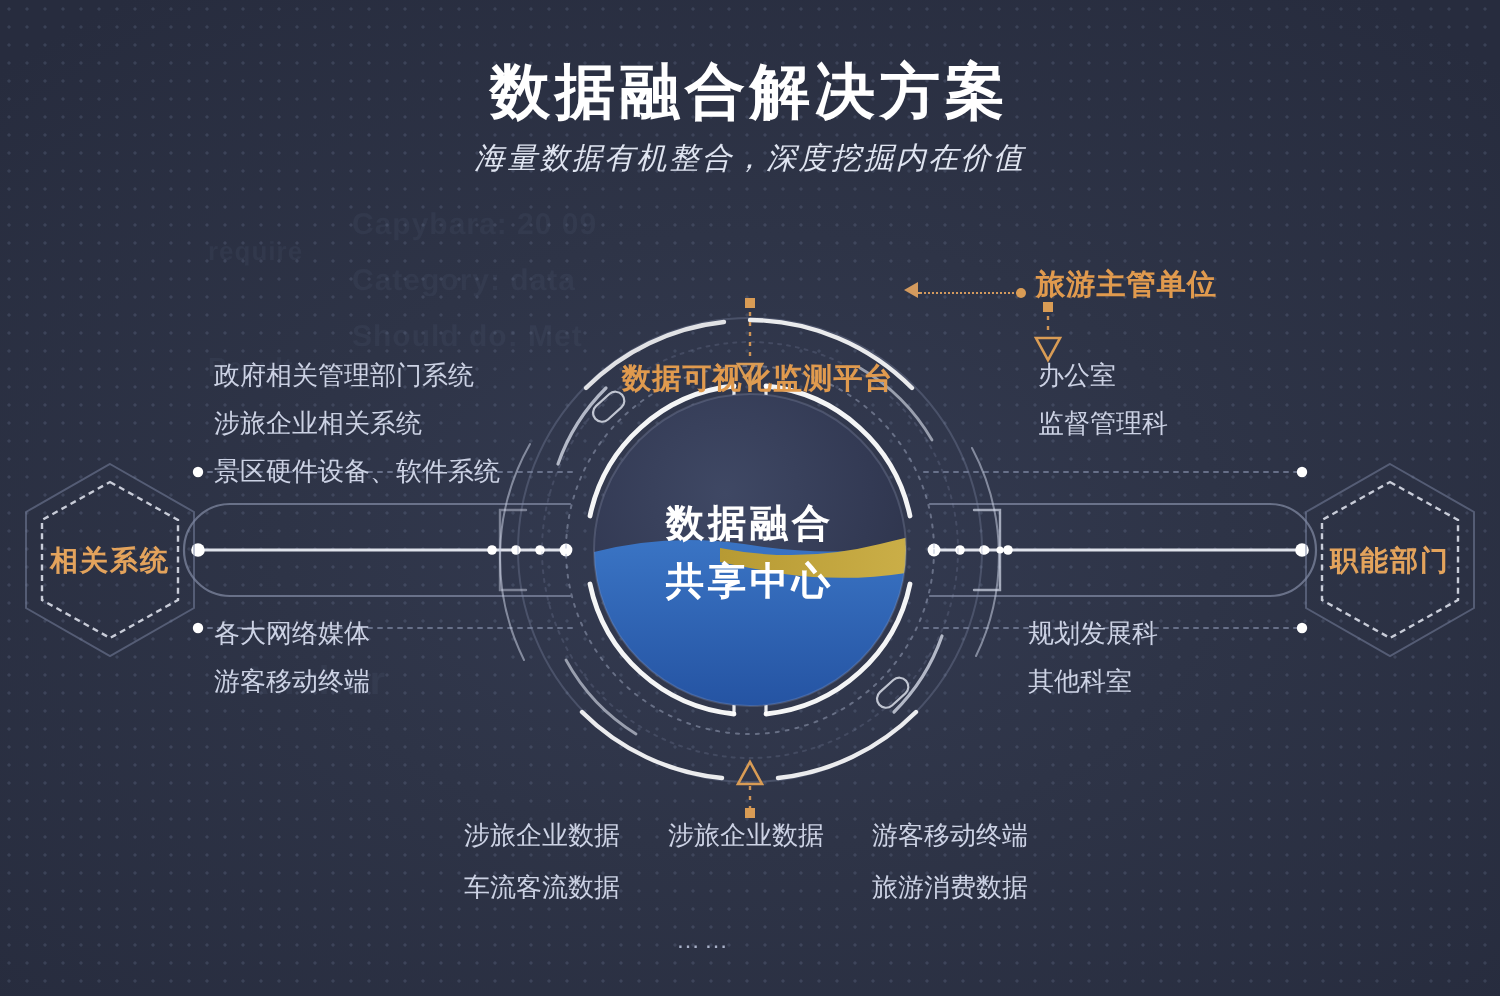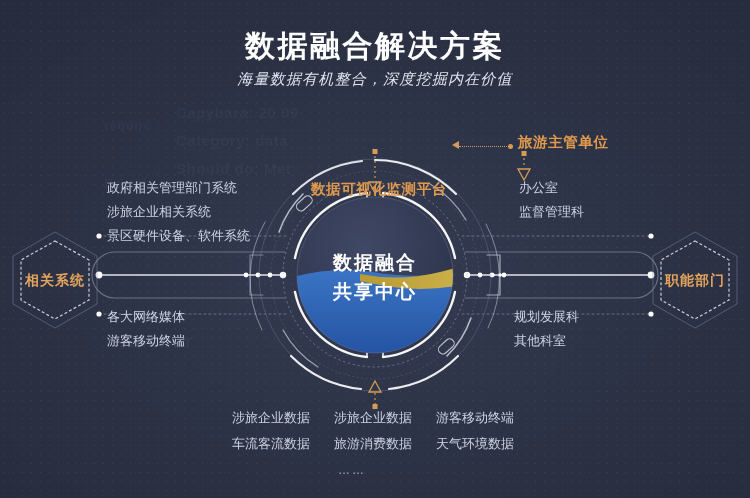--- a/index.html
+++ b/index.html
@@ -353,18 +353,17 @@
 
   <div id="bottom-grid">
     <div class="row">
       <div class="cell">涉旅企业数据</div>
       <div class="cell">涉旅企业数据</div>
       <div class="cell">游客移动终端</div>
     </div>
     <div class="row">
       <div class="cell">车流客流数据</div>
       <div class="cell">旅游消费数据</div>
-      <div class="cell">天气环境数据</div>
     </div>
     <div class="ellipsis">……</div>
   </div>
 
 </div>
 
 </body></html>

